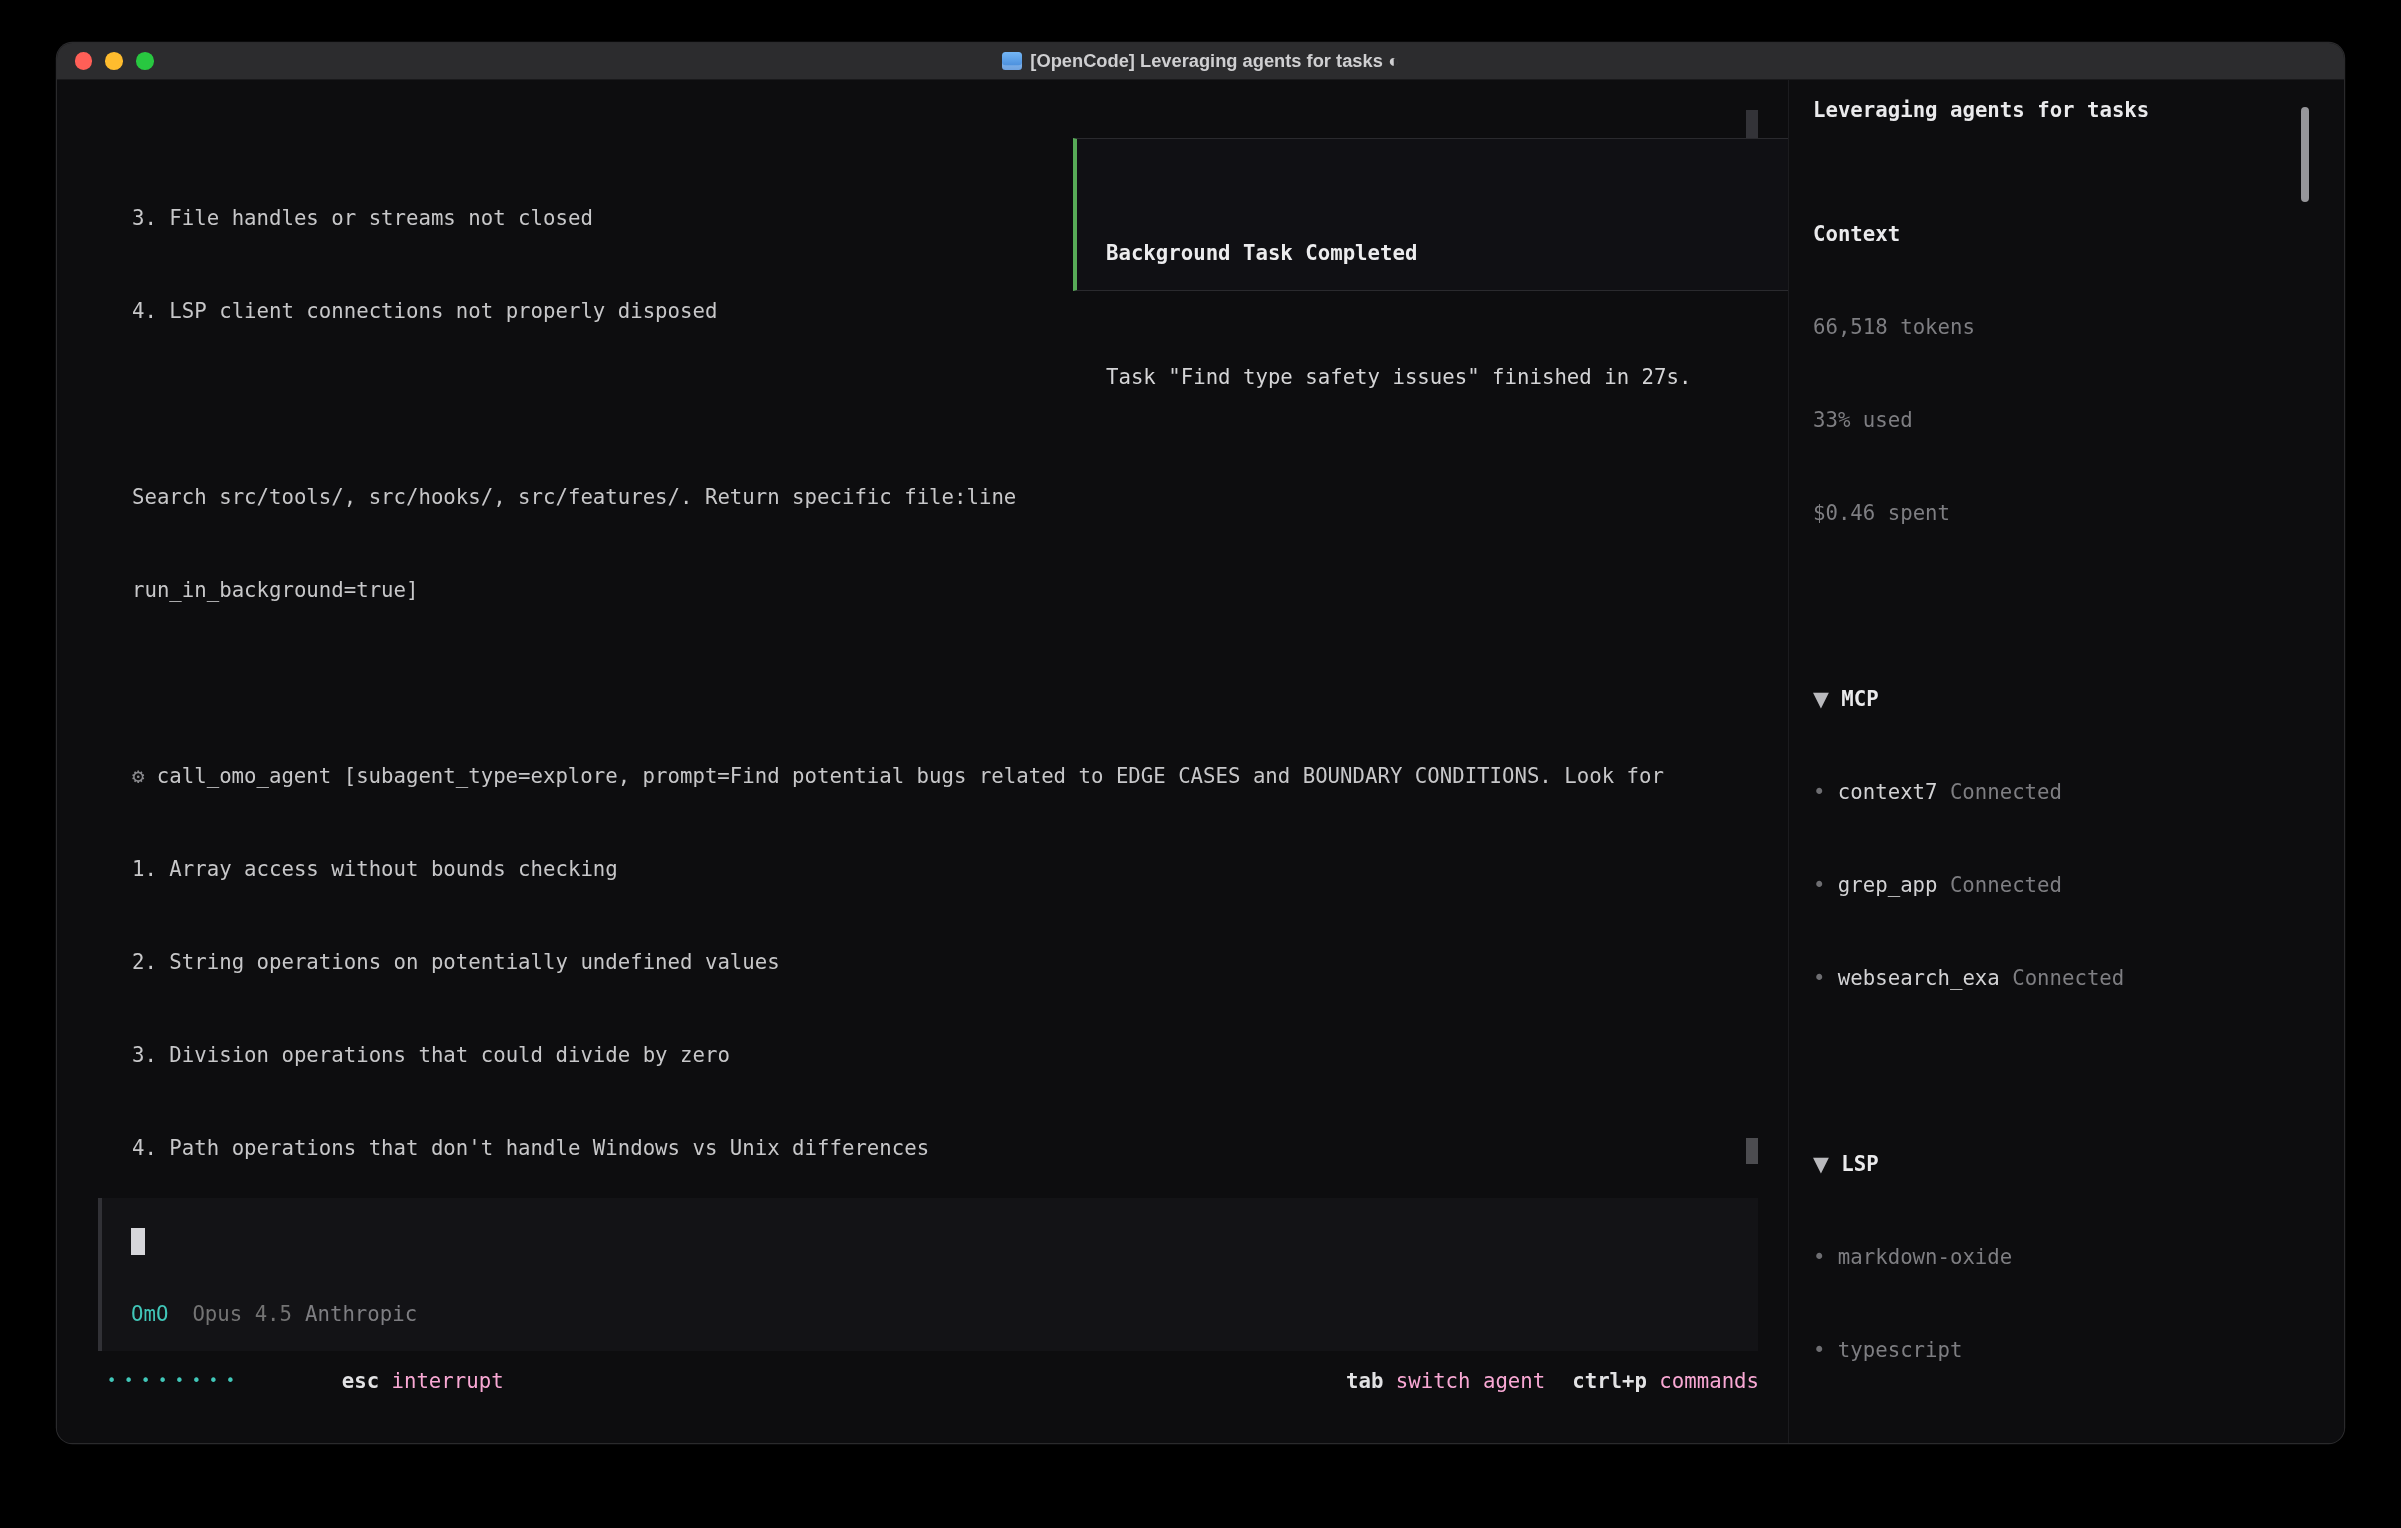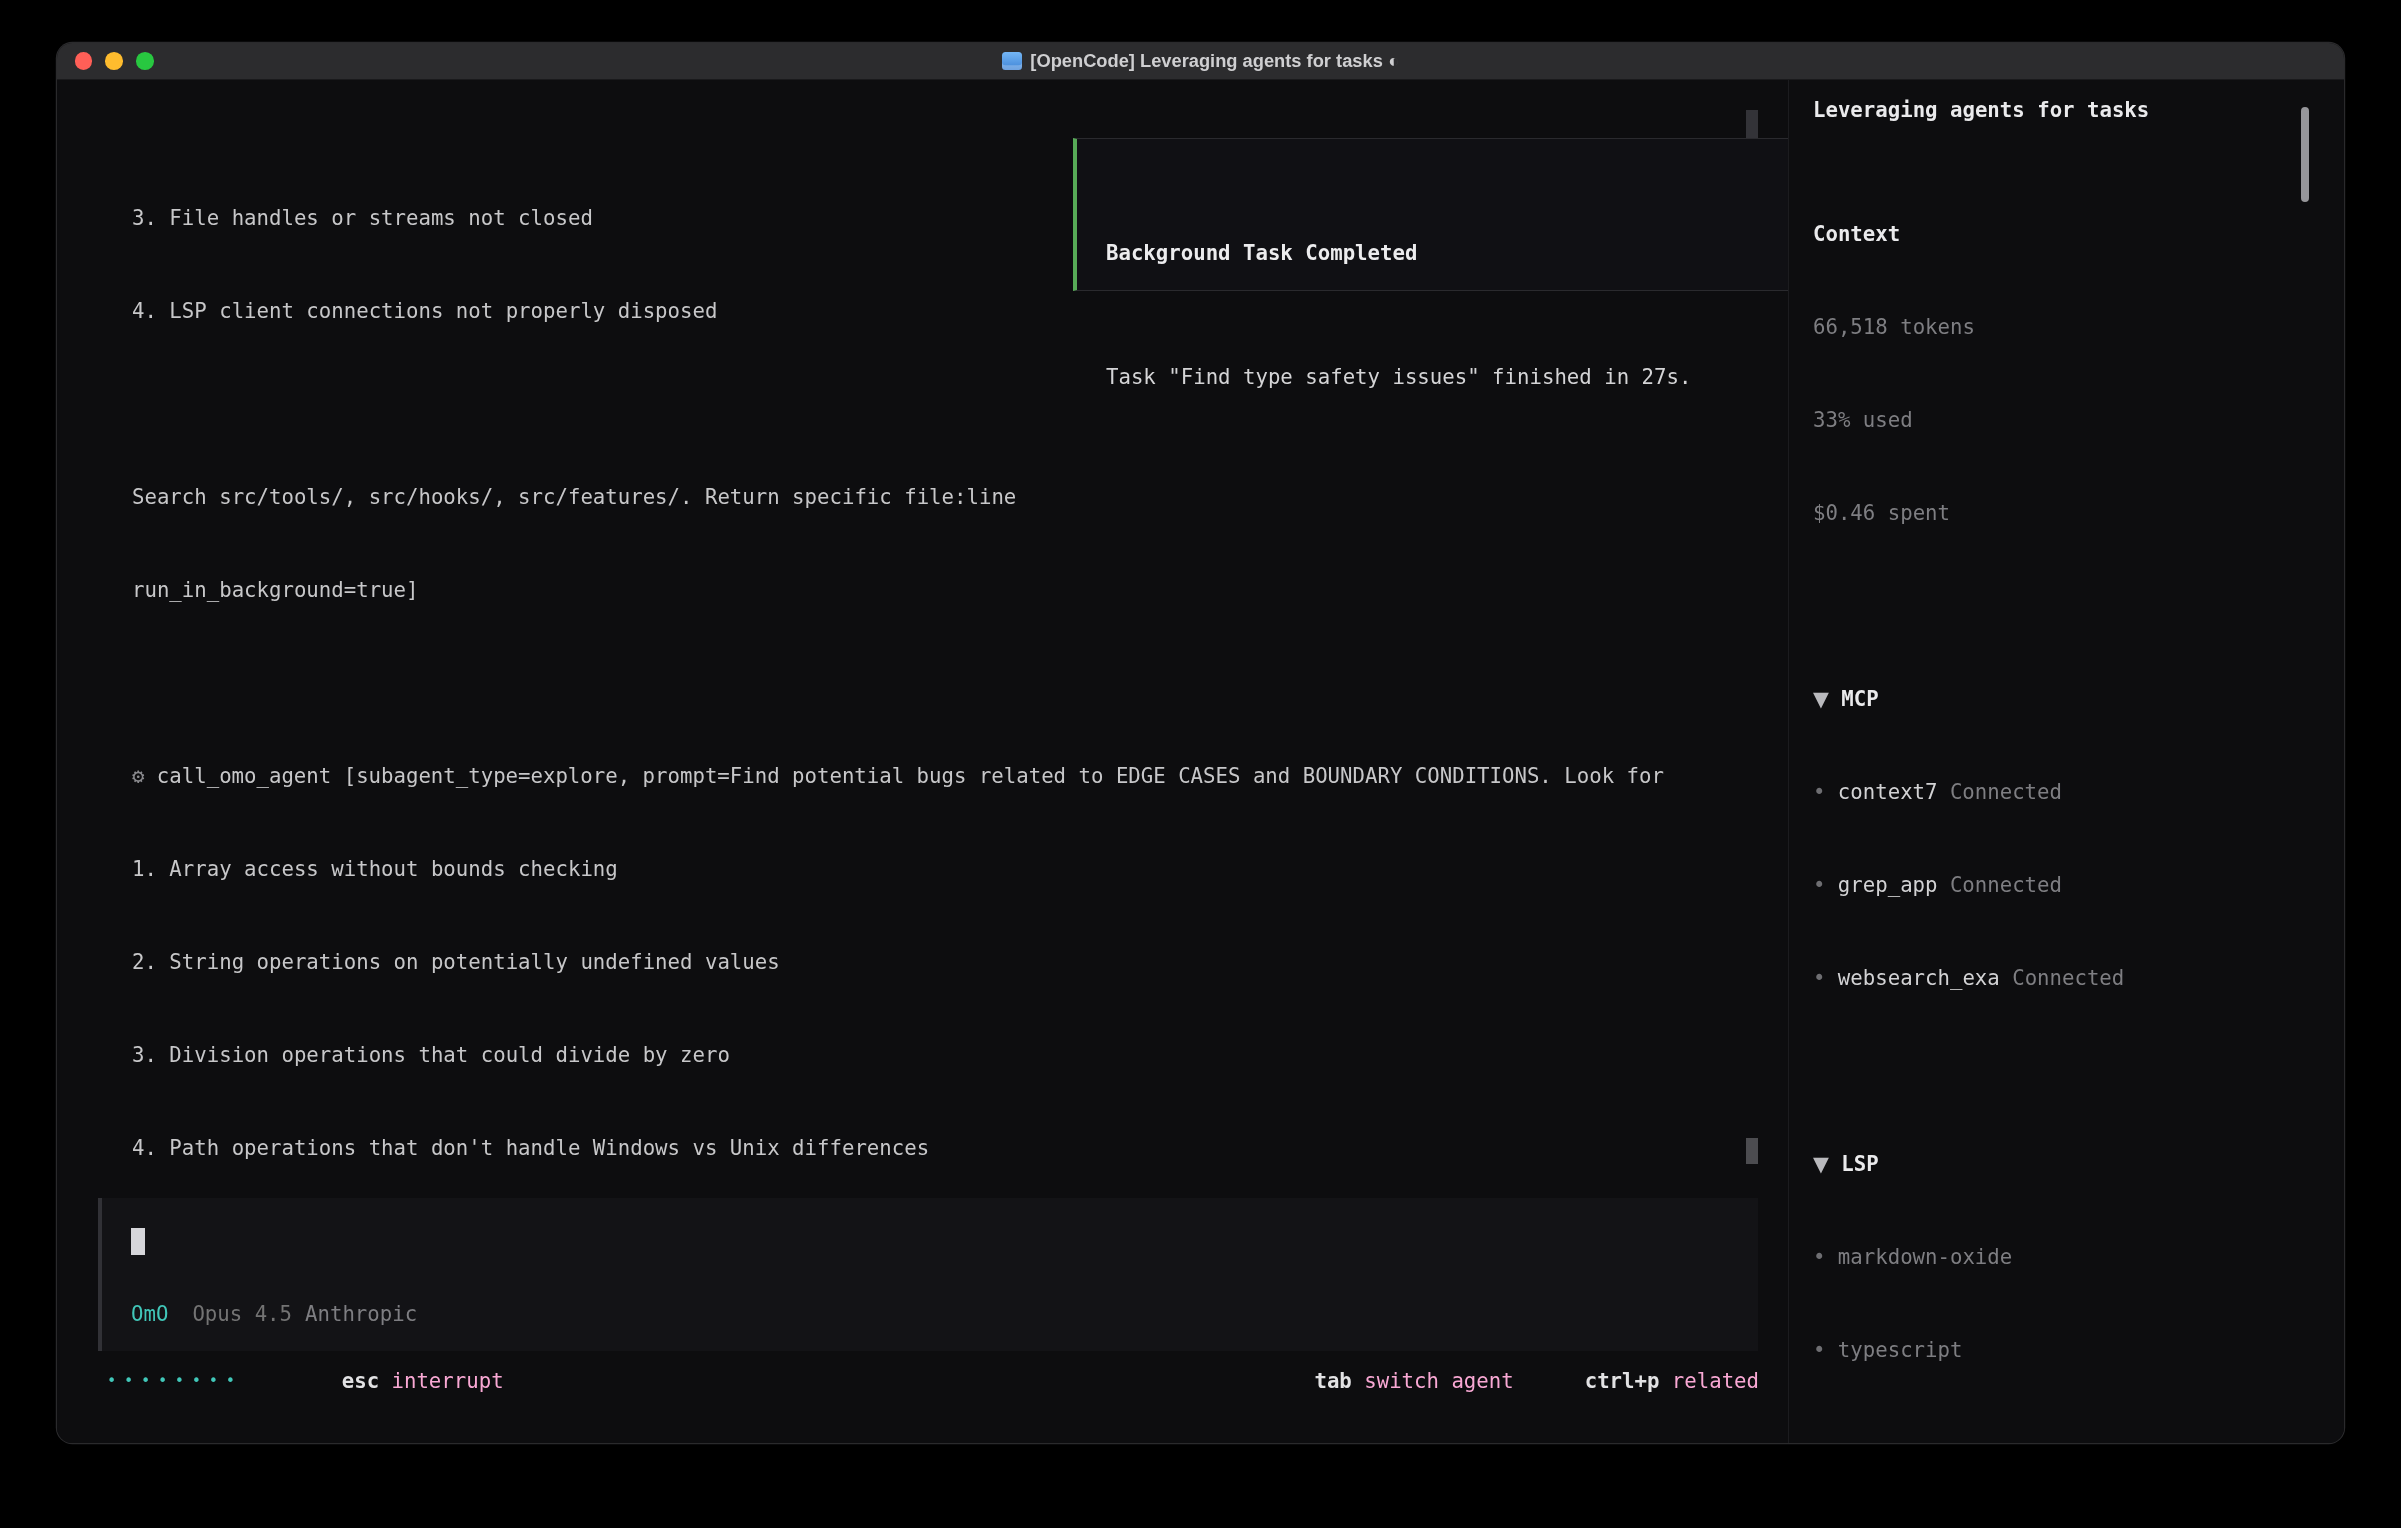--- a/index.html
+++ b/index.html
@@ -60,21 +60,21 @@
   .in-provider { color:#7e7e82; margin-left:13px; }
 
   
   .statusbar { margin:13.6px 0 0 50px; width:1652px; height:31px; flex:0 0 31px;
     display:flex; align-items:center; font-size:20.7px; }
   .spinner { color:#41c7b9; font-size:15.4px; letter-spacing:7.7px; }
   .key { color:#e2e2e4; font-weight:bold; }
   .klabel { color:#f9a8d4; margin-left:12.4px; }
   .esc-group { margin-left:99px; display:flex; align-items:center; }
   .right-hints { margin-left:auto; display:flex; align-items:center; gap:27px; }
-  .hint-group { display:flex; align-items:center;margin-left:44px; }
+  .hint-group { display:flex; align-items:center; }
 
   
   .sidebar { flex:1; position:relative; background:#0d0d0f; border-left:1.2px solid #1c1c1f;
     padding:15px 62px 47px 24px; font-size:20.7px; line-height:31px; color:#c7c7c9;
     display:flex; flex-direction:column; white-space:pre-wrap; overflow:hidden; }
   .sb-title { color:#eaeaec; font-weight:bold; }
   .sb-section { margin-top:31px; }
   .sb-heading { color:#eaeaec; font-weight:bold; }
   .sb-arrow { color:#b9b9bd; margin-right:12.4px; font-family:"DejaVu Sans", sans-serif; }
   .sb-bullet { color:#6e6e72; margin-right:12.4px; }
@@ -158,21 +158,21 @@
           <span class="key">esc</span>
           <span class="klabel">interrupt</span>
         </span>
         <span class="right-hints">
           <span class="hint-group">
             <span class="key">tab</span>
             <span class="klabel">switch agent</span>
           </span>
           <span class="hint-group">
             <span class="key">ctrl+p</span>
-            <span class="klabel">related</span>
+            <span class="klabel">commands</span>
           </span>
         </span>
       </div>
     </div>
 
     <div class="sidebar">
 
       <div class="sb-title">Leveraging agents for tasks</div>
 
       <div class="sb-section">

